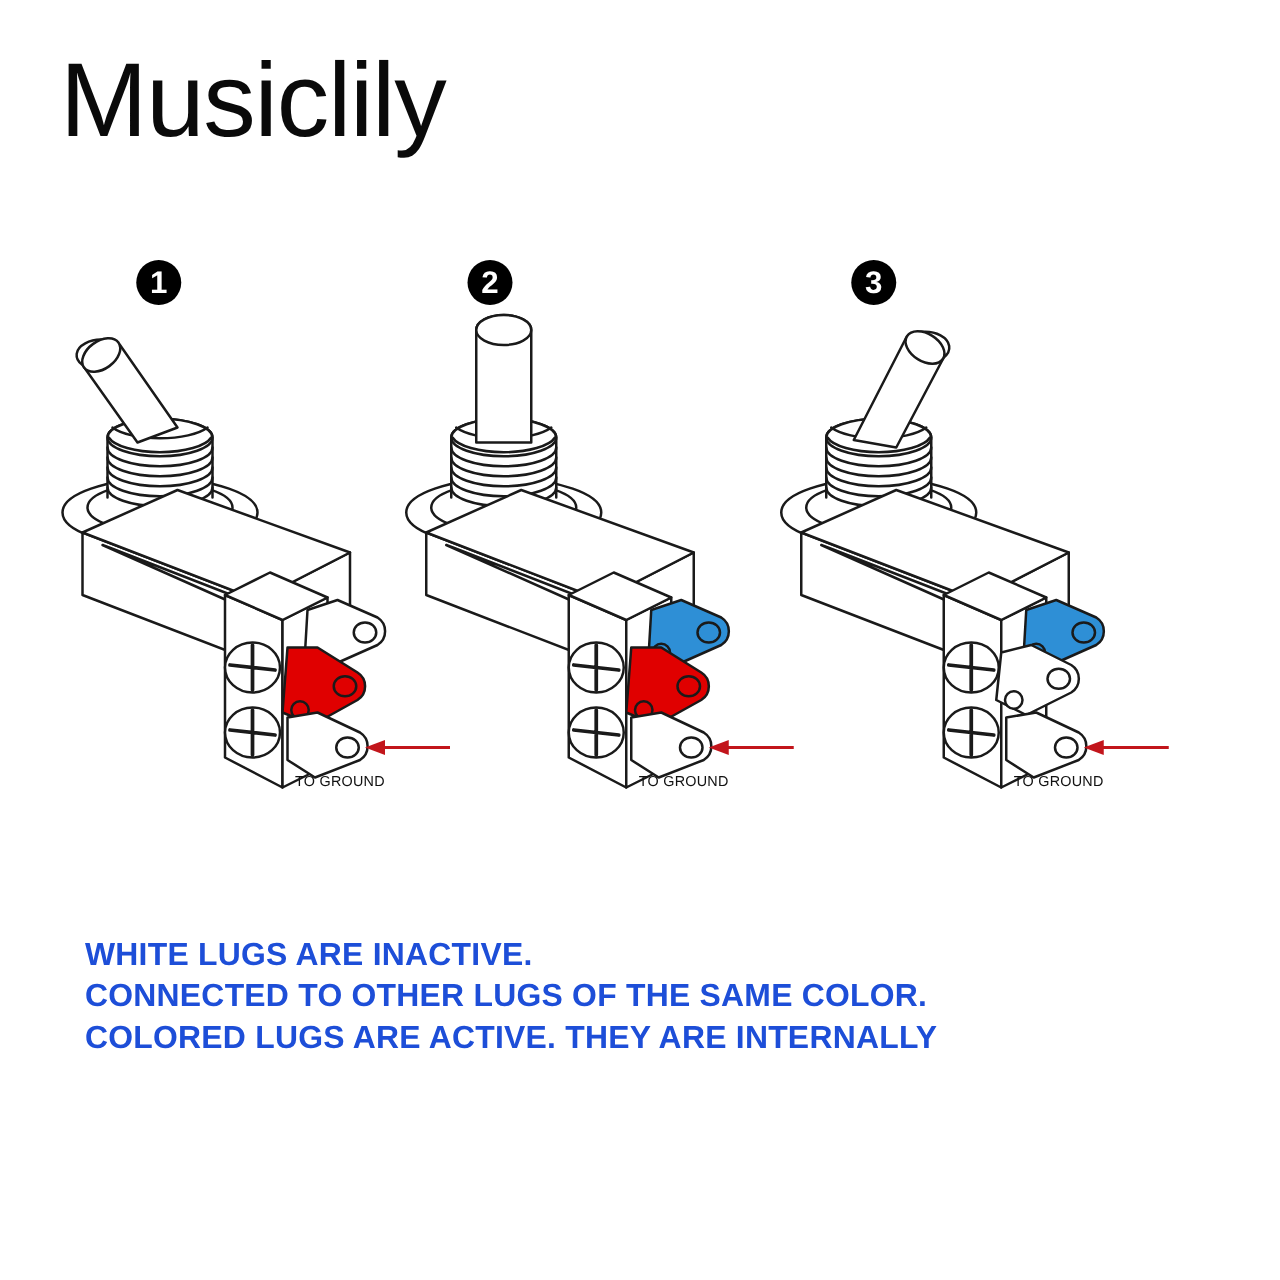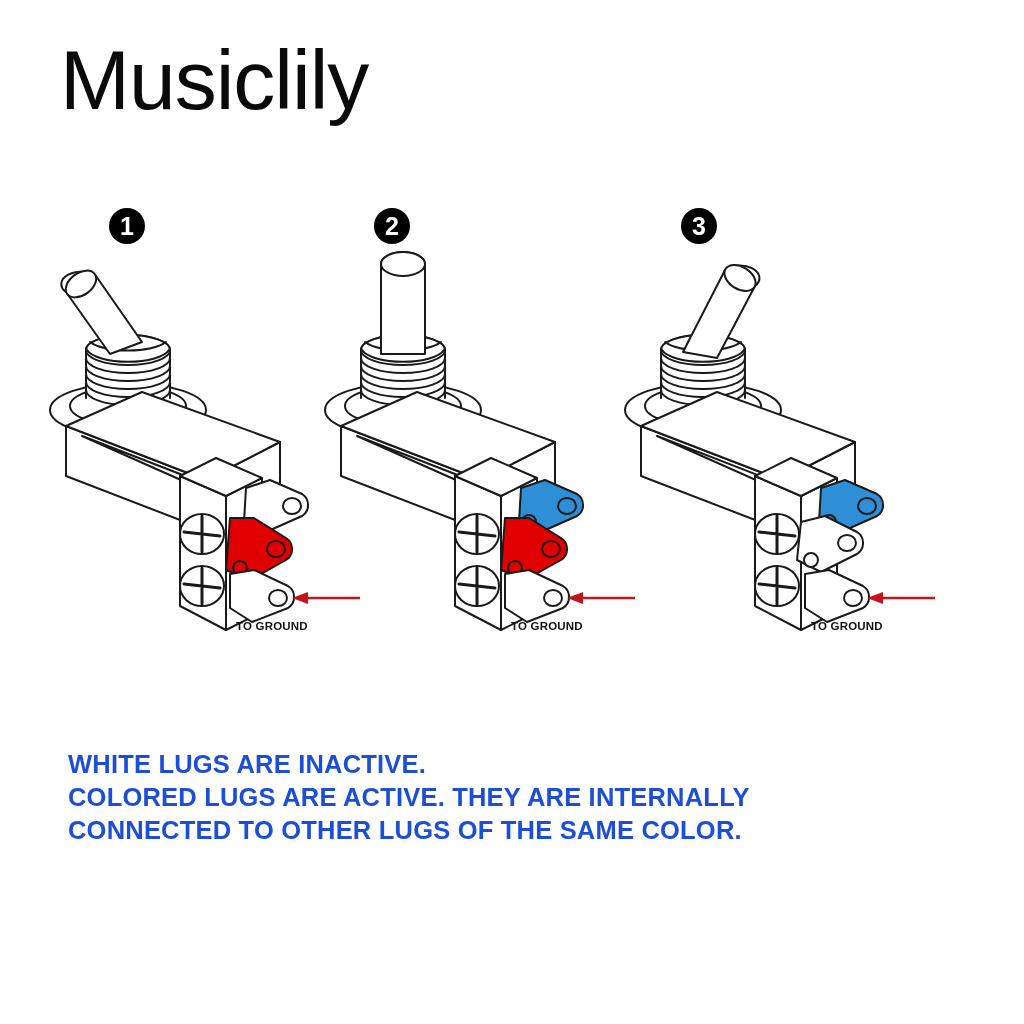--- a/index.html
+++ b/index.html
@@ -10,21 +10,21 @@
   body {
     width: 1024px;
     height: 1024px;
     position: relative;
     font-family: "Liberation Sans", sans-serif;
     overflow: hidden;
   }
 
   #brand-title {
     position: absolute;
-    left: 60px;
+    left: 48px;
     top: 38px;
     font-size: 84px;
     line-height: 1;
     font-weight: 400;
     color: #0a0a0a;
     letter-spacing: -1px;
     white-space: nowrap;
   }
 
   #diagram-area {
@@ -64,21 +64,21 @@
 
   .switch-svg {
     position: absolute;
     left: 0;
     top: 40px;
   }
 
   .ground-label {
     position: absolute;
     font-size: 11.5px;
-    font-weight: 700;
+    font-weight: 400;
     color: #111111;
     letter-spacing: 0.2px;
     white-space: nowrap;
   }
   #switch-figure-1 .ground-label { left: 206px; top: 430px; }
   #switch-figure-2 .ground-label { left: 206px; top: 430px; }
   #switch-figure-3 .ground-label { left: 206px; top: 430px; }
 
   #caption-block {
     position: absolute;
@@ -323,15 +323,15 @@
       </g>
     </svg>
 
     <div class="ground-label">TO GROUND</div>
   </div>
 
 </div>
 
 <div id="caption-block">
   <div class="caption-line">WHITE LUGS ARE INACTIVE.</div>
+  <div class="caption-line">CONNECTED TO OTHER LUGS OF THE SAME COLOR.</div>
   <div class="caption-line">COLORED LUGS ARE ACTIVE. THEY ARE INTERNALLY</div>
-  <div class="caption-line">CONNECTED TO OTHER LUGS OF THE SAME COLOR.</div>
 </div>
 
 </body></html>

